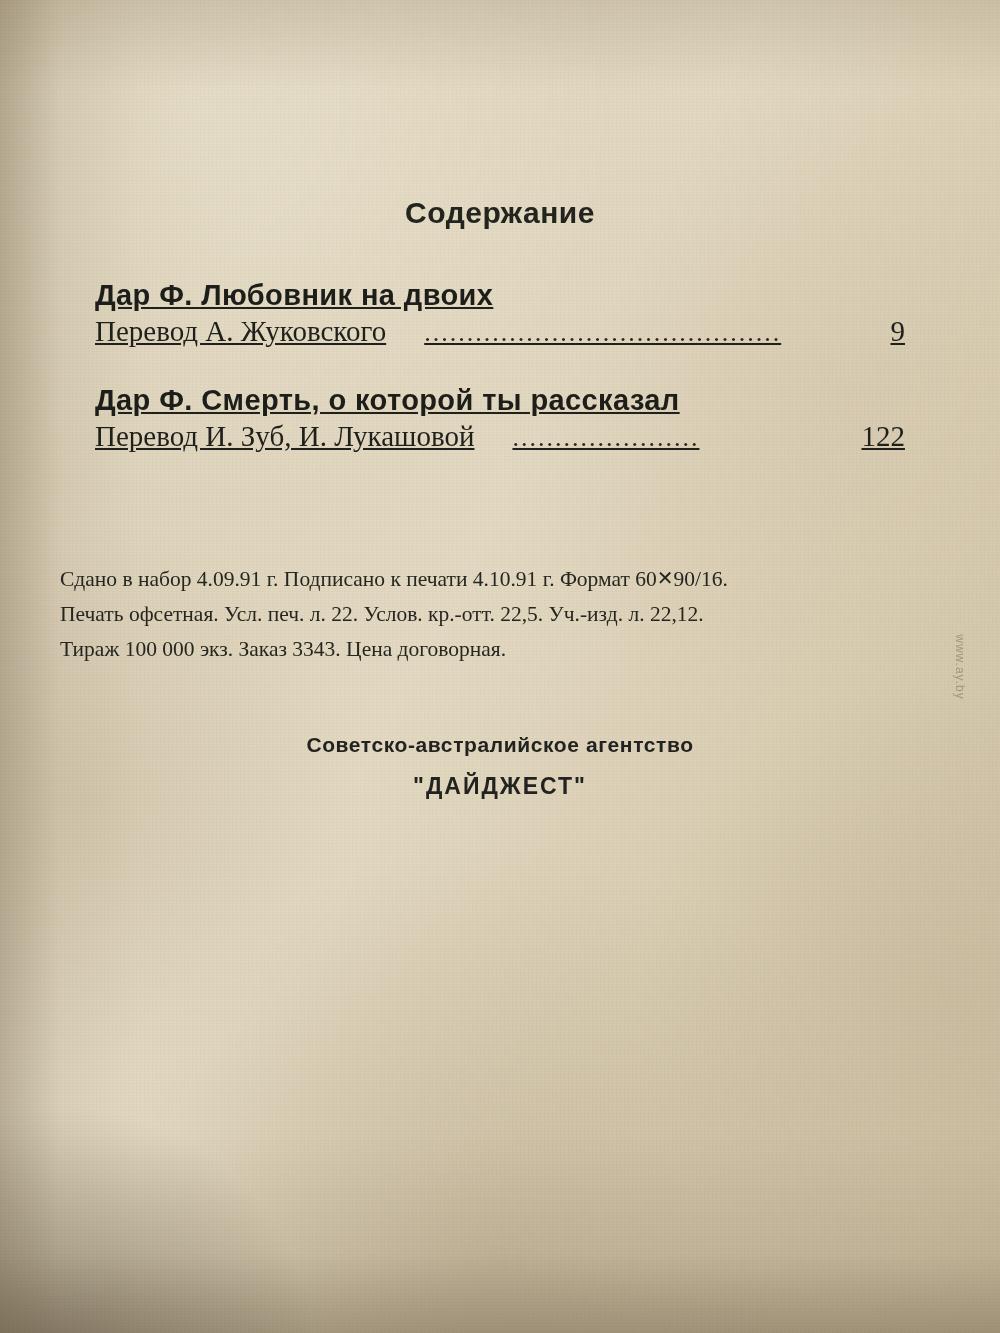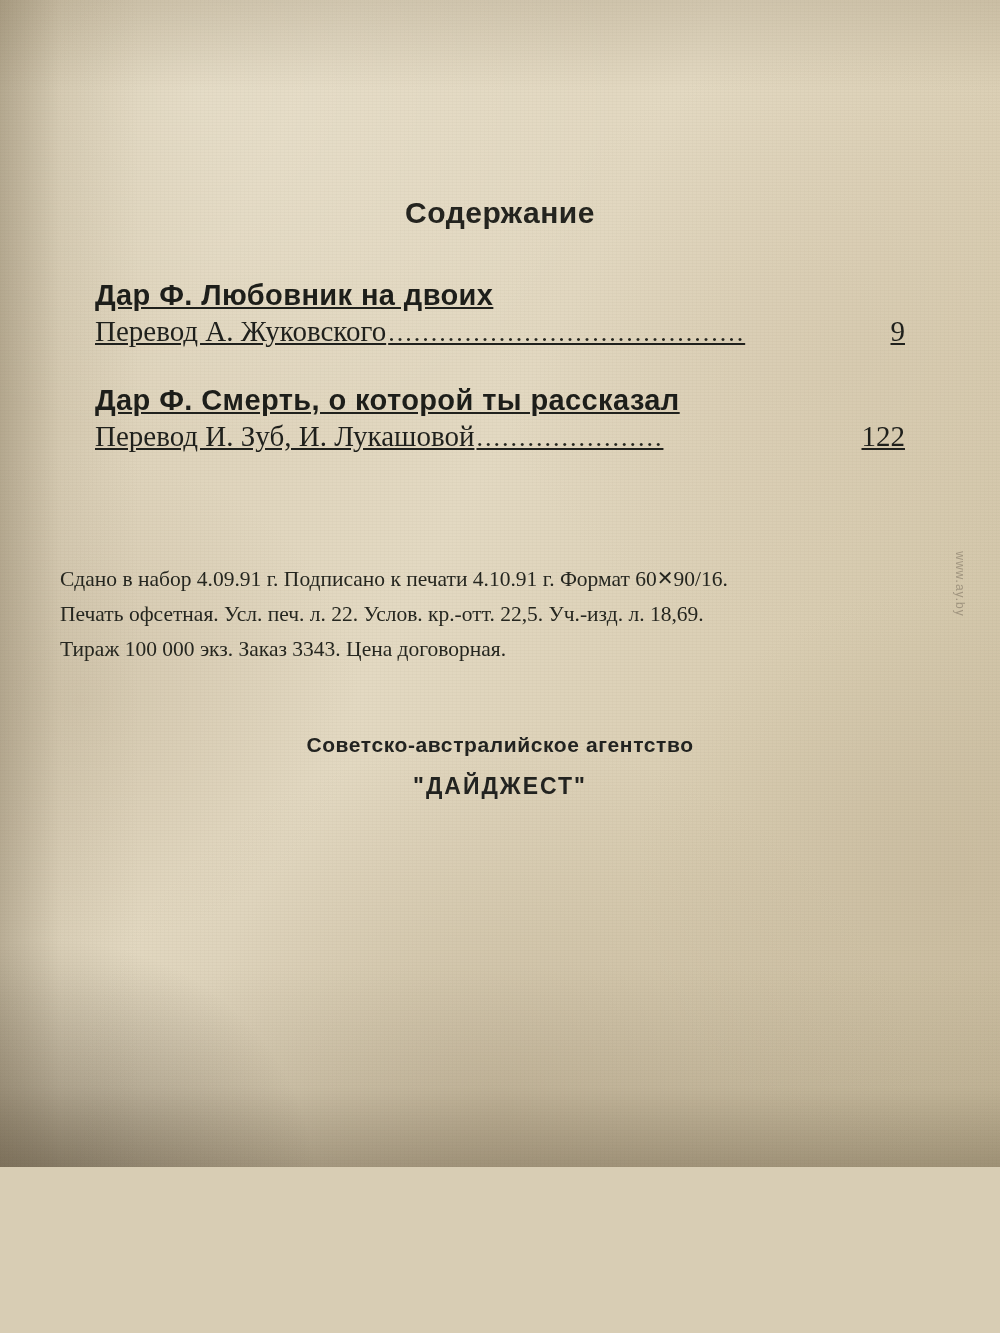--- a/index.html
+++ b/index.html
@@ -11,21 +11,21 @@
     height: 1333px;
     overflow: hidden;
     background: #d8cdb4;
     font-family: "Liberation Serif", serif;
   }
 
   
   .page {
     position: relative;
     width: 1000px;
-    height: 1167px;
+    height: 1333px;
     box-sizing: border-box;
     
     background:
       radial-gradient(ellipse 70% 50% at 20% 8%, rgba(255,252,240,0.30), rgba(255,252,240,0) 60%),
       radial-gradient(ellipse 55% 40% at 85% 30%, rgba(210,196,170,0.45), rgba(210,196,170,0) 65%),
       radial-gradient(ellipse 60% 45% at 50% 95%, rgba(188,173,146,0.55), rgba(188,173,146,0) 70%),
       radial-gradient(ellipse 40% 30% at 8% 60%, rgba(198,184,158,0.45), rgba(198,184,158,0) 70%),
       radial-gradient(ellipse 45% 35% at 95% 75%, rgba(196,181,154,0.50), rgba(196,181,154,0) 70%),
       linear-gradient(118deg, #cfc2a6 0%, #ded3bb 22%, #e3d9c2 45%, #d9cdb2 70%, #cabd9f 100%);
     overflow: hidden;
@@ -95,20 +95,21 @@
     font-family: "Liberation Sans", sans-serif;
   }
   .toc-line2 {
     display: flex;
     align-items: baseline;
     font-size: 29px;
     line-height: 1.2;
     margin-top: 2px;
     color: #1f201c;
     font-family: "Liberation Serif", serif;
+    gap: 36px;
   }
   .toc-trans {
     white-space: nowrap;
   }
   .toc-dots {
     flex: 1;
     overflow: hidden;
     white-space: nowrap;
     letter-spacing: 2px;
     font-size: 26px;
@@ -241,21 +242,21 @@
       </div>
 
 
     </div>
 
 
     <div class="tech">
       <div>
         <span>Сдано в набор 4.09.91 г. Подписано к печати 4.10.91 г. Формат 60</span><span class="times">✕</span><span>90/16.</span>
       </div>
-      <div>Печать офсетная. Усл. печ. л. 22. Услов. кр.-отт. 22,5. Уч.-изд. л. 18,69.</div>
+      <div>Печать офсетная. Усл. печ. л. 22. Услов. кр.-отт. 22,5. Уч.-изд. л. 22,12.</div>
       <div>Тираж 100 000 экз. Заказ 3343. Цена договорная.</div>
     </div>
 
     <div class="publisher">
       <div class="agency">Советско-австралийское агентство</div>
       <div class="agency-name">"ДАЙДЖЕСТ"</div>
     </div>
 
   </div>
 

